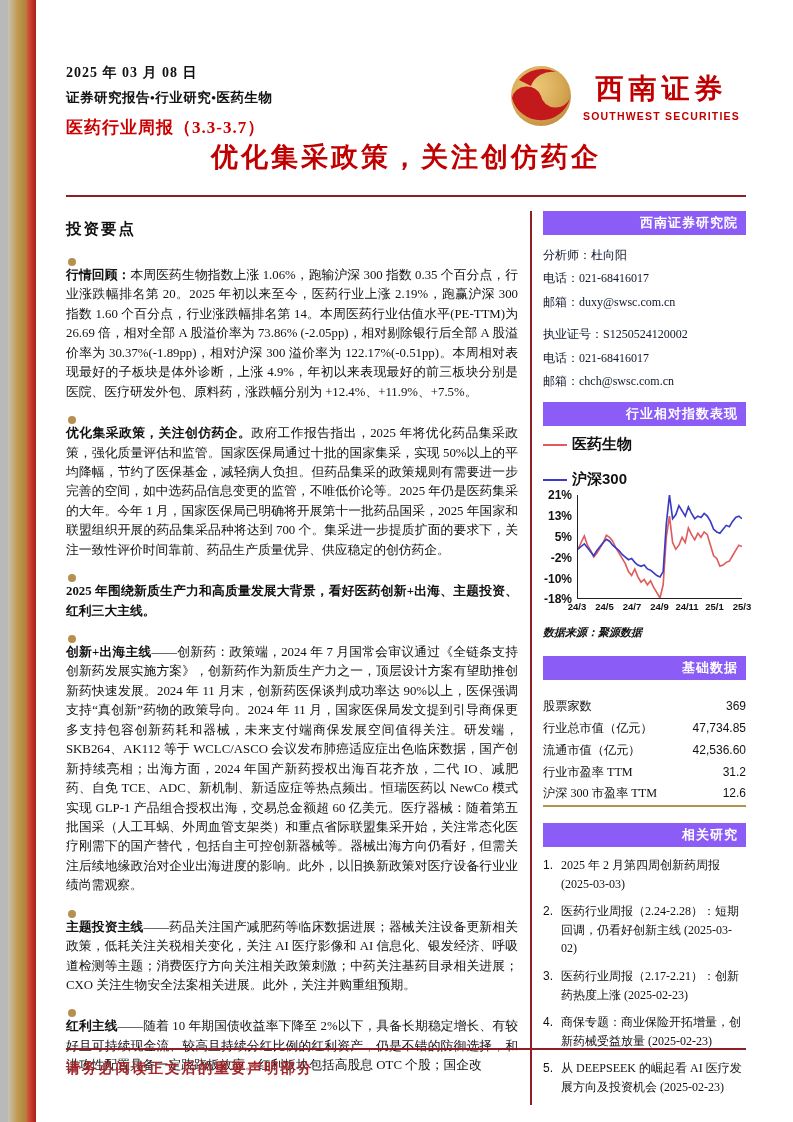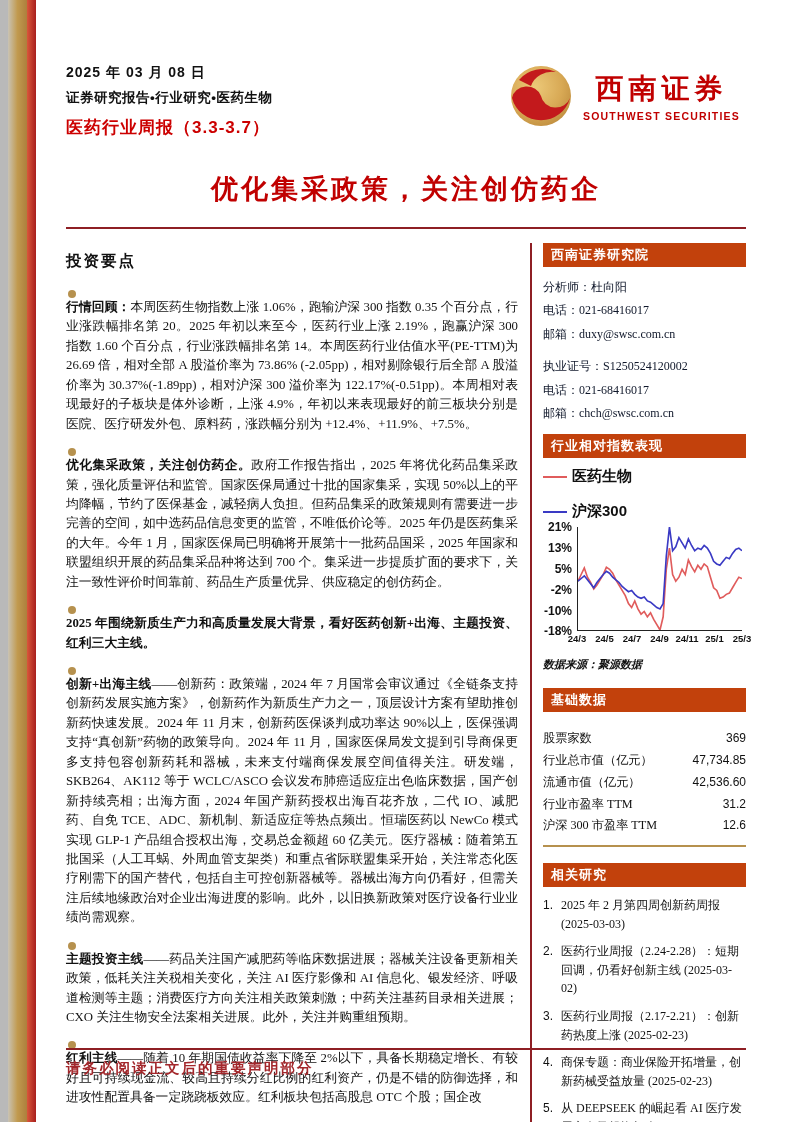--- a/index.html
+++ b/index.html
@@ -10,69 +10,69 @@
   .edge-gray { position:absolute; left:0; top:0; width:8px; height:1122px; background:#b9b9b9; }
   .edge-gold { position:absolute; left:8px; top:0; width:19px; height:1122px;
     background:linear-gradient(90deg,#c9c3b4,#c19a4f,#ad7f3c); }
   .edge-red  { position:absolute; left:27px; top:0; width:9px; height:1122px;
     background:linear-gradient(90deg,#d9573b,#a81f1d); }
 
   .content { position:absolute; left:66px; top:0; width:680px; }
 
   
   .header-row { display:flex; justify-content:space-between; align-items:flex-start; margin-top:64px; }
-  .hdr-left { font-family:Liberation Sans, sans-serif; }
+  .hdr-left { font-family:Liberation Serif, serif; }
   .hdr-date { font-size:14px; font-weight:bold; letter-spacing:1px; }
   .hdr-cat  { font-size:13.5px; font-weight:bold; margin-top:7px; letter-spacing:0.5px; }
   .hdr-series { font-size:17px; font-weight:bold; color:#cc0000; margin-top:9px; letter-spacing:1px; }
   .logo { display:flex; align-items:center; gap:10px; margin-right:6px; }
   .logo-text { display:flex; flex-direction:column; align-items:center; }
   .logo-cn { font-size:28px; font-weight:bold; color:#c00000; letter-spacing:5px; white-space:nowrap; }
   .logo-en { font-size:10.5px; font-weight:bold; color:#c00000; letter-spacing:1.2px;
     font-family:"Liberation Sans", sans-serif; margin-top:2px; white-space:nowrap; }
 
   
   .report-title { text-align:center; color:#c00000; font-size:27px; font-weight:bold;
-    letter-spacing:3px; margin-top:32px; }
+    letter-spacing:3px; }
   .title-rule { border-top:2px solid #8e1f24; margin-top:20px; }
 
   
   .main { display:flex; margin-top:14px; align-items:stretch; }
   .left-col { width:452px; flex:none; }
   .right-col { flex:1; margin-left:12px; border-left:2px solid #8e1f24;
     padding-left:11px; min-height:782px; }
 
   .hl-heading { font-size:15.5px; font-weight:bold; margin:8px 0 12px; letter-spacing:2px; }
   .bullet { display:flex; margin-bottom:8px;flex-direction:column; }
   .dot { width:8px; height:8px; border-radius:50%; background:#b6914e; margin:6px 10px 0 2px; flex:none; }
   .btxt { flex:1; font-size:12.8px; line-height:1.52; text-align:justify; }
   .lead { font-weight:bold; }
 
   
-  .sec-head { background:#c2410c; color:#ffffff; font-weight:bold; font-size:13px;
-    padding:3px 8px; margin-bottom:9px; letter-spacing:1px; }
+  .sec-head { background:#8b5cf6; color:#ffffff; font-weight:bold; font-size:13px;
+    padding:3px 8px; margin-bottom:9px; letter-spacing:1px;text-align:right; }
   .analyst { font-size:12px; line-height:1.95; margin-bottom:9px; color:#0f172a; }
   .analyst div { white-space:nowrap; }
 
   .chart-wrap { margin:2px 0 4px; }
   .legend { display:flex; justify-content:center; gap:16px; font-size:15px; font-weight:bold;
     margin-bottom:6px; font-family:"Liberation Sans", sans-serif;flex-direction:column; }
   .legend-item { display:flex; align-items:center; gap:5px; }
   .legend-swatch { width:24px; height:2.5px; display:inline-block; }
   .plot-outer { position:relative; margin-left:34px; margin-right:4px; }
   #plot { height:104px; border-left:1.3px solid #222; border-bottom:1.3px solid #222; }
   #y-axis { position:absolute; left:-36px; top:0; width:34px; height:104px; }
   .ytick { position:absolute; right:3px; transform:translateY(-50%); font-size:12px;
     font-weight:bold; font-family:"Liberation Sans", sans-serif; }
   #x-axis { position:relative; height:14px; margin-top:2px; }
   .xtick { position:absolute; transform:translateX(-50%); font-size:9.5px; font-weight:bold;
     font-family:"Liberation Sans", sans-serif; white-space:nowrap; }
   .chart-source { font-size:11px; font-style:italic; font-weight:bold; margin:10px 0 16px; }
 
-  .bd-table { border-bottom:2px solid #b6914e; padding-bottom:8px; margin-bottom:16px;margin-top:16px; }
+  .bd-table { border-bottom:2px solid #b6914e; margin-bottom:16px;margin-top:16px; }
   .bd-row { display:flex; justify-content:space-between; font-size:12.2px; line-height:1.78; }
   .bd-val { font-family:"Liberation Sans", sans-serif; font-size:12px; }
 
   .rr-item { display:flex; font-size:12px; line-height:1.55; margin-bottom:9px; }
   .rr-num { width:18px; flex:none; font-family:"Liberation Sans", sans-serif; }
   .rr-text { flex:1; }
 
   
   .footer { position:absolute; left:66px; top:1048px; width:680px;
     border-top:2px solid #8e1f24; padding-top:9px; }

